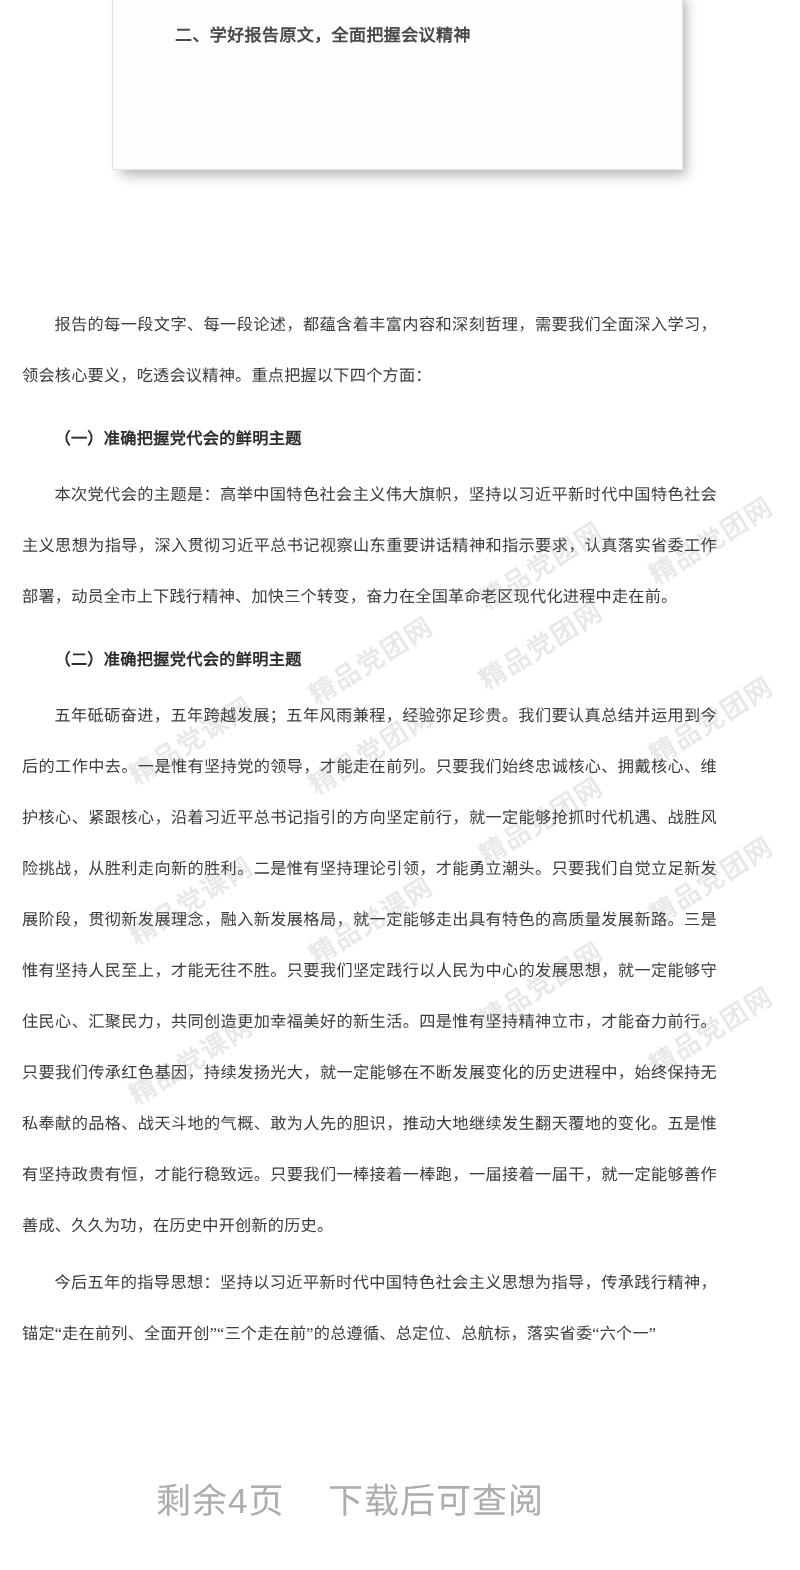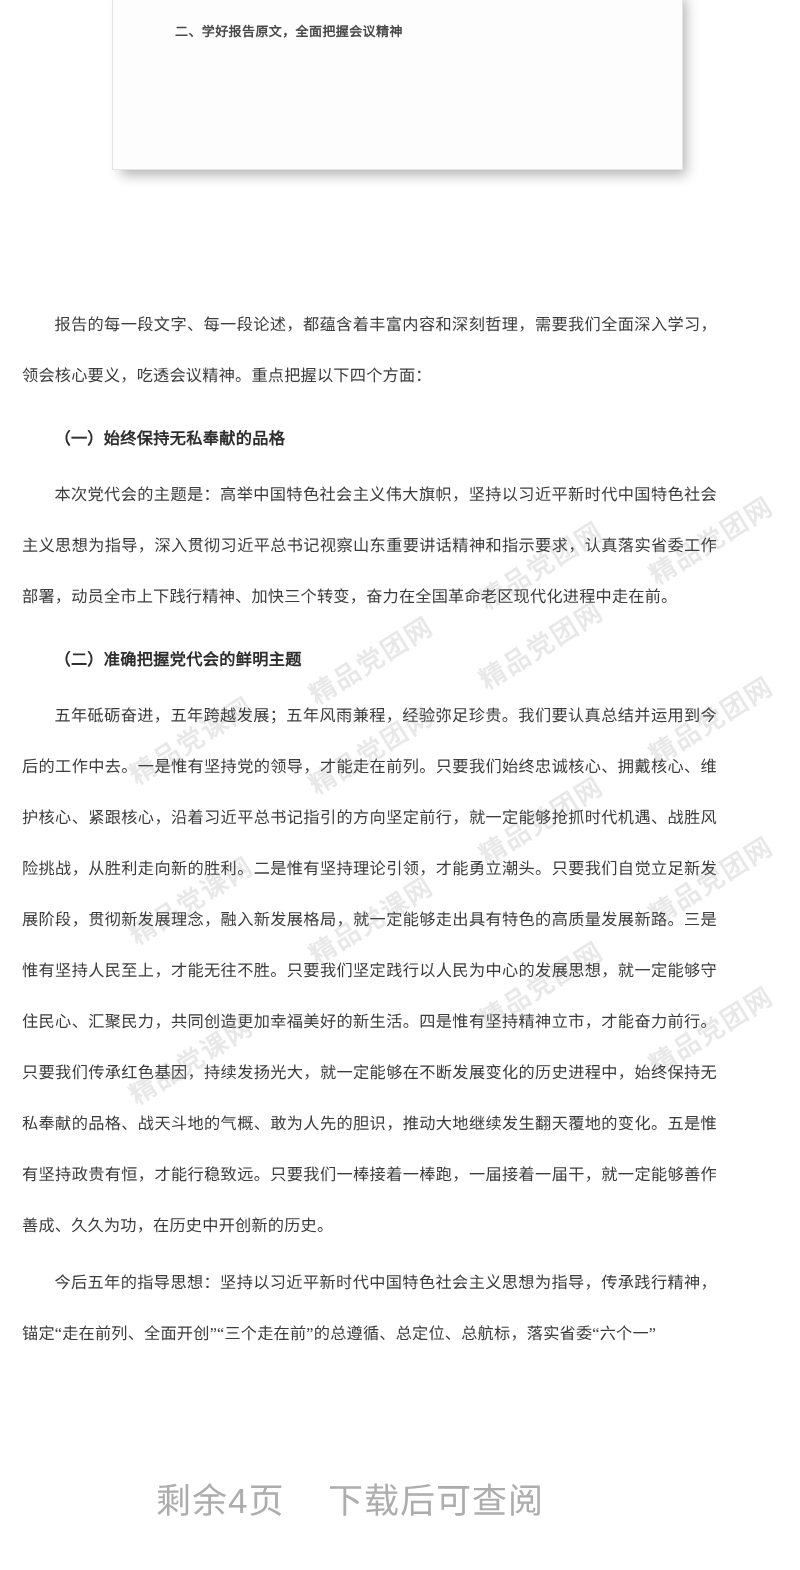--- a/index.html
+++ b/index.html
@@ -28,21 +28,21 @@
     background: #fdfdfd;
     border: 1px solid #e4e4e4;
     box-sizing: border-box;
     box-shadow: 6px 8px 12px -3px rgba(0,0,0,0.30);
     overflow: hidden;
   }
   .page-fragment .frag-heading {
     position: absolute;
     left: 62px;
     top: 32px;
-    font-size: 13px;
+    font-size: 17px;
     font-weight: 700;
     letter-spacing: 0.4px;
     color: #4a4a4a;
     white-space: nowrap;
     font-family: "Liberation Serif", "DejaVu Serif", serif;
   }
 
   
   .doc-body {
     position: absolute;
@@ -115,21 +115,21 @@
 </style>
 </head>
 <body>
 
 <div class="page-fragment">
   <div class="frag-heading">二、学好报告原文，全面把握会议精神</div>
 </div>
 
 <div class="doc-body">
   <p class="para">报告的每一段文字、每一段论述，都蕴含着丰富内容和深刻哲理，需要我们全面深入学习，领会核心要义，吃透会议精神。重点把握以下四个方面：</p>
-  <p class="subhead">（一）始终保持无私奉献的品格</p>
+  <p class="subhead">（一）准确把握党代会的鲜明主题</p>
   <p class="para">本次党代会的主题是：高举中国特色社会主义伟大旗帜，坚持以习近平新时代中国特色社会主义思想为指导，深入贯彻习近平总书记视察山东重要讲话精神和指示要求，认真落实省委工作部署，动员全市上下践行精神、加快三个转变，奋力在全国革命老区现代化进程中走在前。</p>
   <p class="subhead">（二）准确把握党代会的鲜明主题</p>
   <p class="para">五年砥砺奋进，五年跨越发展；五年风雨兼程，经验弥足珍贵。我们要认真总结并运用到今后的工作中去。一是惟有坚持党的领导，才能走在前列。只要我们始终忠诚核心、拥戴核心、维护核心、紧跟核心，沿着习近平总书记指引的方向坚定前行，就一定能够抢抓时代机遇、战胜风险挑战，从胜利走向新的胜利。二是惟有坚持理论引领，才能勇立潮头。只要我们自觉立足新发展阶段，贯彻新发展理念，融入新发展格局，就一定能够走出具有特色的高质量发展新路。三是惟有坚持人民至上，才能无往不胜。只要我们坚定践行以人民为中心的发展思想，就一定能够守住民心、汇聚民力，共同创造更加幸福美好的新生活。四是惟有坚持精神立市，才能奋力前行。只要我们传承红色基因，持续发扬光大，就一定能够在不断发展变化的历史进程中，始终保持无私奉献的品格、战天斗地的气概、敢为人先的胆识，推动大地继续发生翻天覆地的变化。五是惟有坚持政贵有恒，才能行稳致远。只要我们一棒接着一棒跑，一届接着一届干，就一定能够善作善成、久久为功，在历史中开创新的历史。</p>
   <p class="para">今后五年的指导思想：坚持以习近平新时代中国特色社会主义思想为指导，传承践行精神，锚定“走在前列、全面开创”“三个走在前”的总遵循、总定位、总航标，落实省委“六个一”</p>
 </div>
 
 <div class="wm-layer" id="wm-layer">
     <div class="wm" style="left: 470px; top: 545px;">精品党团网</div>
     <div class="wm" style="left: 640px; top: 520px;">精品党团网</div>
     <div class="wm" style="left: 300px; top: 640px;">精品党团网</div>

